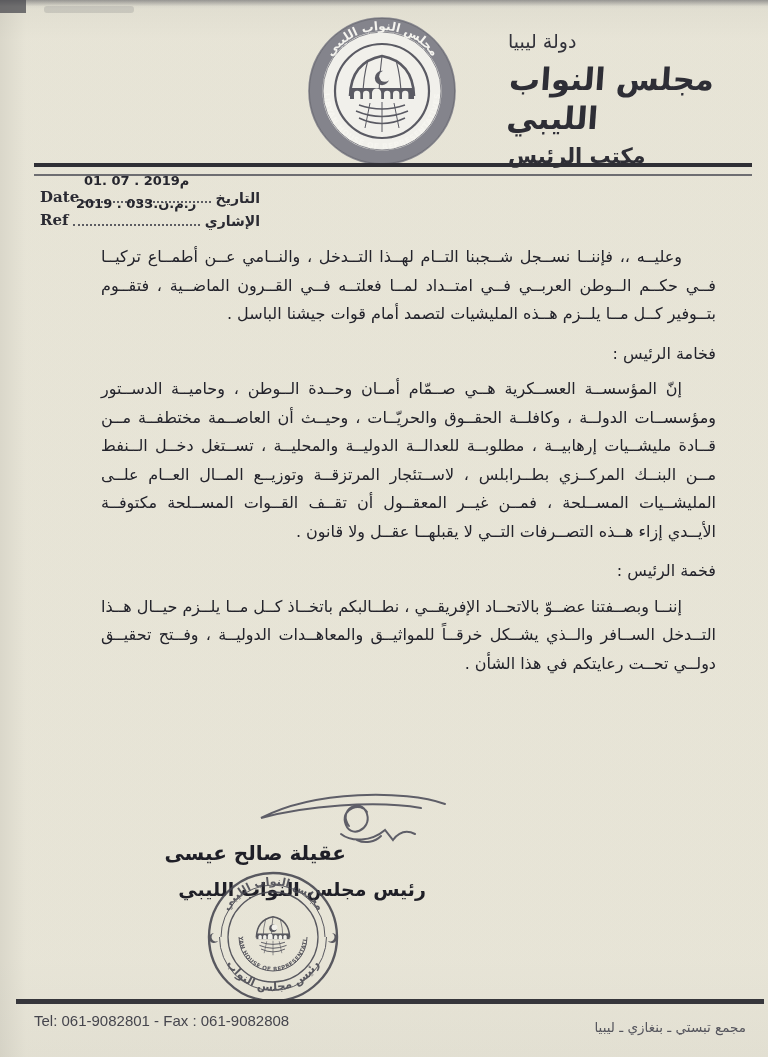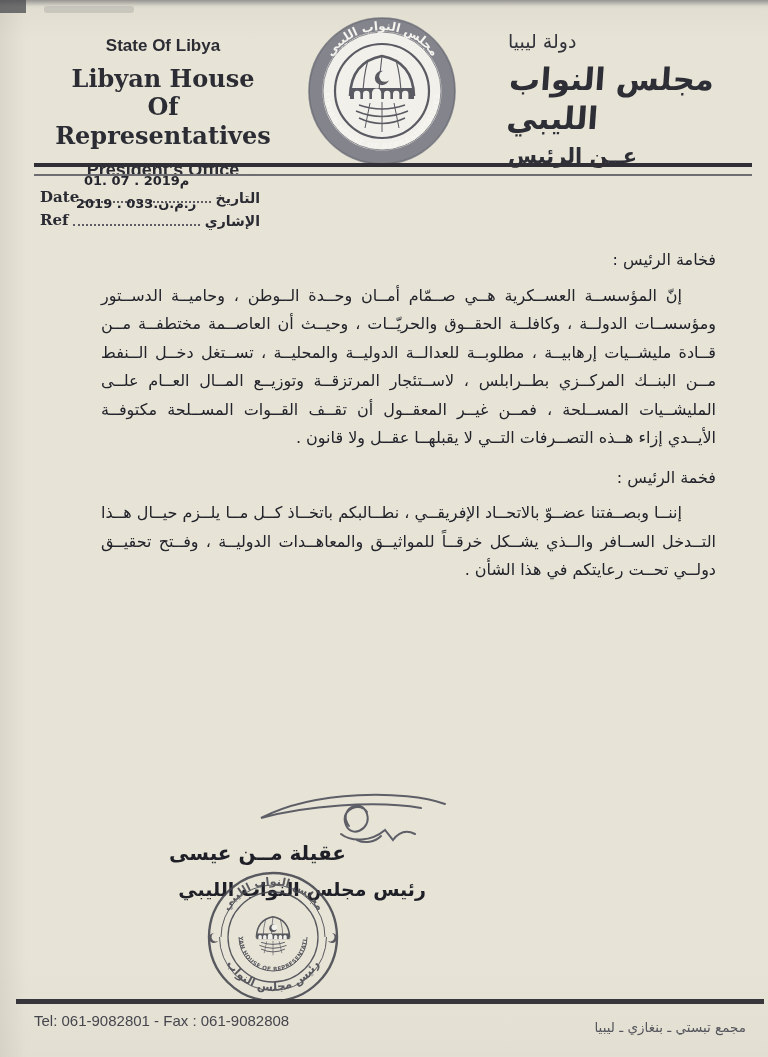--- a/index.html
+++ b/index.html
@@ -67,28 +67,20 @@
 </style>
 </head>
 <body>
 
 <div class="page">
 
   <div class="scan-top"></div>
   <div class="scan-corner"></div>
   <div class="scan-smudge"></div>
 
-  <div class="hdr-left">
-    <div class="state-en">State Of Libya</div>
-    <div class="org-en">
-      <span>Libyan House Of</span><br>
-      <span>Representatives</span>
-    </div>
-    <div class="office-en">President's Office</div>
-  </div>
 
   <svg class="hdr-logo" viewBox="0 0 150 150">
     <circle cx="75" cy="75" r="73" fill="#f1f0eb" stroke="#8a8a91" stroke-width="1.6"></circle>
     <circle cx="75" cy="75" r="66" fill="none" stroke="#84848c" stroke-width="13"></circle>
     <circle cx="75" cy="75" r="72.6" fill="none" stroke="#6f6f77" stroke-width="1"></circle>
     <circle cx="75" cy="75" r="59" fill="none" stroke="#6f6f77" stroke-width="0.8"></circle>
     <path id="seal-top" d="M 14 75 A 61 61 0 0 1 136 75" fill="none"></path>
     <text font-size="12" font-weight="bold" fill="#f6f5f0" font-family="DejaVu Sans, sans-serif">
       <textPath href="#seal-top" startOffset="50%" text-anchor="middle">مجلس النواب الليبي</textPath>
     </text>
@@ -114,56 +106,57 @@
       <path d="M 52 89 Q 75 97 98 89" stroke-width="1.4"></path>
       <path d="M 49 95 Q 75 106 101 95" stroke-width="1.4"></path>
       <path d="M 52 102 Q 75 113 98 102" stroke-width="1.4"></path>
       <path d="M 75 86 V 116 M 63 87 L 58 112 M 87 87 L 92 112" stroke-width="1"></path>
     </g>
   </svg>
 
   <div class="hdr-right">
     <div class="state-ar">دولة ليبيا</div>
     <div class="org-ar">مجلس النواب الليبي</div>
-    <div class="office-ar">عــن الرئيس</div>
+    <div class="office-ar">مكتب الرئيس</div>
   </div>
 
   <div class="hdr-rule"></div>
 
   <div class="meta">
     <div class="meta-row">
       <span class="meta-en">Date</span>
       <span class="meta-dots"></span>
       <span class="meta-ar">التاريخ</span>
       <span class="meta-val date">01. 07 . 2019م</span>
     </div>
     <div class="meta-row">
       <span class="meta-en">Ref</span>
       <span class="meta-dots"></span>
       <span class="meta-ar">الإشاري</span>
       <span class="meta-val ref">ر.م.ن.033 . 2019</span>
     </div>
   </div>
 
   <div class="body">
+    <p class="para">وعليــه ،،  فإننــا نســجل شــجبنا التــام لهــذا التــدخل ، والنــامي عــن أطمــاع تركيــا فــي حكــم الــوطن العربــي فــي امتــداد لمــا فعلتــه فــي القــرون الماضــية ، فتقــوم بتــوفير كــل مــا يلــزم هــذه المليشيات لتصمد أمام قوات جيشنا الباسل .</p>
     <p class="heading">فخامة الرئيس :</p>
     <p class="para">إنّ المؤسســة العســكرية هــي صــمّام أمــان وحــدة الــوطن ، وحاميــة الدســتور ومؤسســات الدولــة ، وكافلــة الحقــوق والحريّــات ، وحيــث أن العاصــمة مختطفــة مــن قــادة مليشــيات إرهابيــة ، مطلوبــة للعدالــة الدوليــة والمحليــة ، تســتغل دخــل الــنفط مــن البنــك المركــزي بطــرابلس ، لاســتئجار المرتزقــة وتوزيــع المــال العــام علــى المليشــيات المســلحة ، فمــن غيــر المعقــول أن تقــف القــوات المســلحة مكتوفــة الأيــدي إزاء هــذه التصــرفات التــي لا يقبلهــا عقــل ولا قانون .</p>
     <p class="heading">فخمة الرئيس :</p>
     <p class="para">إننــا وبصــفتنا عضــوّ بالاتحــاد الإفريقــي ، نطــالبكم باتخــاذ كــل مــا يلــزم حيــال هــذا التــدخل الســافر والــذي يشــكل خرقــاً للمواثيــق والمعاهــدات الدوليــة ، وفــتح تحقيــق دولــي تحــت رعايتكم في هذا الشأن .</p>
   </div>
 
   <svg class="sig-svg" width="215" height="62" viewBox="0 0 215 62">
     <g fill="none" stroke="#50505c" stroke-width="2" stroke-linecap="round" opacity="0.9">
       <path d="M 200 16 C 160 2 70 2 16 30 C 60 18 130 12 176 20"></path>
       <path d="M 104 38 c -12 -16 12 -30 18 -12 c 5 16 -18 26 -22 8 c -3 -14 16 -20 22 -10"></path>
       <path d="M 96 46 c 10 8 30 8 44 -4 l 8 10 c 6 -8 14 -10 22 -6"></path>
       <path d="M 112 52 c 8 4 18 2 24 -4"></path>
     </g>
   </svg>
-  <div class="sig-name">عقيلة مــن عيسى</div>
+  <div class="sig-name">عقيلة صالح عيسى</div>
   <div class="sig-title">رئيس مجلس النواب الليبي</div>
 
   <svg class="stamp" viewBox="0 0 136 136">
     <g stroke="#45454f" fill="none">
       <circle cx="68" cy="68" r="64" stroke-width="2.4"></circle>
       <circle cx="68" cy="68" r="45" stroke-width="1.3"></circle>
       <path id="stamp-top" d="M 16 68 A 52 52 0 0 1 120 68"></path>
       <path id="stamp-bot" d="M 14.5 68 A 53.5 53.5 0 0 0 121.5 68"></path>
       <path id="stamp-ring" d="M 34 68 A 34 34 0 0 0 102 68"></path>
     </g>

